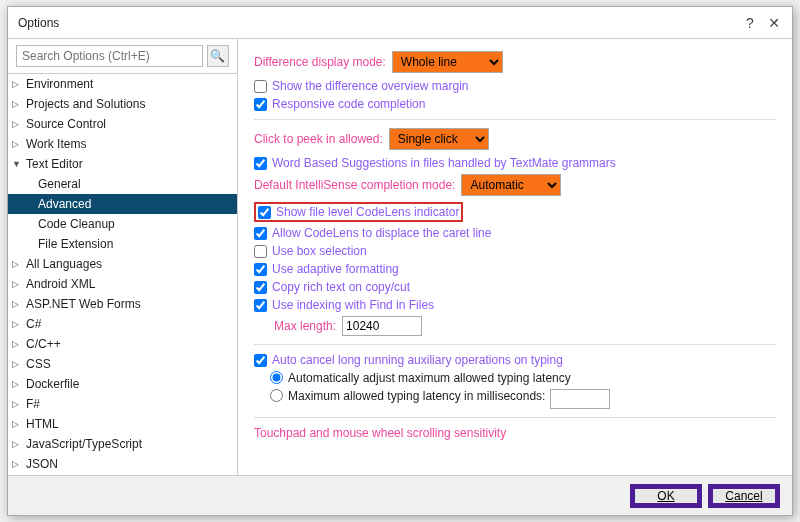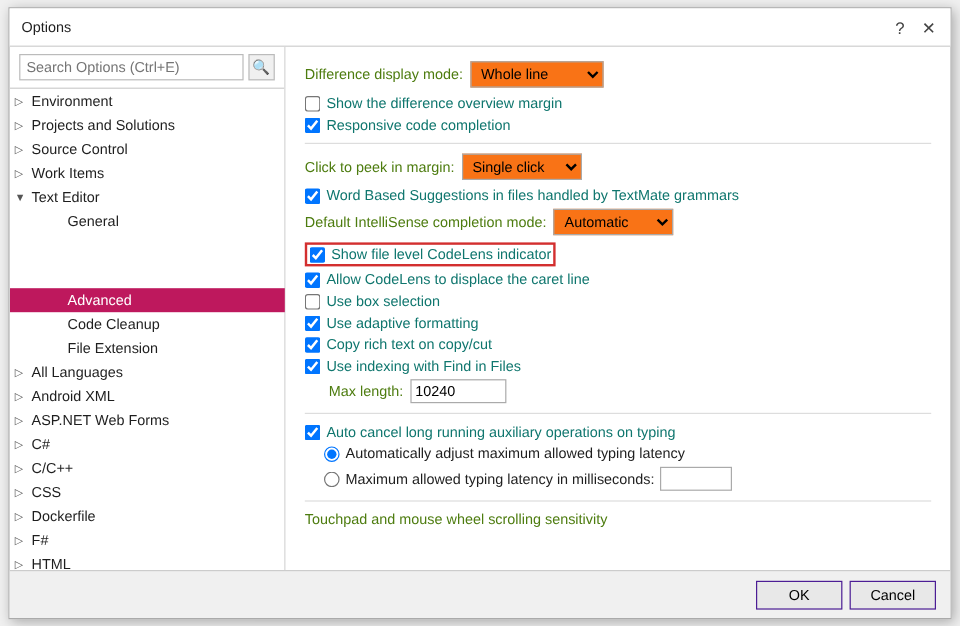--- a/index.html
+++ b/index.html
@@ -103,55 +103,54 @@
     .tree-item {
       display: flex;
       align-items: center;
       padding: 2px 4px;
       cursor: pointer;
       white-space: nowrap;
       height: 20px;
       color: #1e1e1e;
     }
     .tree-item.selected {
-      background: #be185d;
+      background: #0c4a6e;
       color: #fff;
-      margin-top: 46px;
     }
     .tree-item .arrow {
       width: 14px;
       font-size: 9px;
       color: #555;
       flex-shrink: 0;
     }
     .tree-item.selected .arrow { color: #fff; }
     .tree-item .label {
       font-size: 12px;
     }
     .tree-item.child {
-      padding-left: 34px;
+      padding-left: 16px;
       text-align: right;
     }
     
     .right-panel {
       flex: 1;
       background: #fff;
       padding: 12px 16px;
       overflow-y: auto;
       overflow-x: hidden;
     }
     .row {
       display: flex;
       align-items: center;
       margin-bottom: 6px;
       gap: 6px;
     }
     .row label {
       font-size: 12px;
-      color: #4d7c0f;
+      color: #ec4899;
       white-space: nowrap;
     }
     select.option-select {
       height: 22px;
       font-size: 12px;
       border: 1px solid #aaa;
       background: #f97316;
       padding: 0 4px;
       min-width: 100px;
     }
@@ -161,32 +160,31 @@
       margin-bottom: 4px;
       gap: 5px;
     }
     .checkbox-row input[type=checkbox] {
       width: 13px;
       height: 13px;
       margin: 0;
     }
     .checkbox-row label {
       font-size: 12px;
-      color: #0f766e;
+      color: #8b5cf6;
     }
     .highlight-box {
       border: 2px solid #d32f2f;
       display: inline-flex;
       align-items: center;
       padding: 1px 2px;
       gap: 5px;
     }
     .radio-row {
       display: flex;
-      align-items: center;
       margin-bottom: 4px;
       gap: 5px;
       padding-left: 16px;
     }
     .radio-row input[type=radio] {
       width: 13px;
       height: 13px;
       margin: 0;
     }
     .radio-row label {
@@ -213,24 +211,25 @@
       display: flex;
       justify-content: flex-end;
       gap: 6px;
       height: 40px;
       align-items: center;
     }
     .btn {
       height: 24px;
       min-width: 72px;
       font-size: 12px;
-      border: 1px solid #4c1d95;
+      border: 5px solid #4c1d95;
       background: #e8e8e8;
       cursor: pointer;
       padding: 0 8px;
+      text-decoration: underline;
     }
     .btn.primary {
       background: #e8e8e8;
     }
     
     .right-panel::-webkit-scrollbar { width: 8px; }
     .right-panel::-webkit-scrollbar-thumb { background: #c0c0c0; }
     .right-panel::-webkit-scrollbar-track { background: #f0f0f0; }
     .tree-container::-webkit-scrollbar { width: 6px; }
     .tree-container::-webkit-scrollbar-thumb { background: #c0c0c0; }
@@ -378,21 +377,21 @@
       </div>
 
       <div class="checkbox-row">
         <input type="checkbox" id="cb-responsive" checked="" style="">
         <label for="cb-responsive">Responsive code completion</label>
       </div>
 
       <hr class="divider">
 
       <div class="row">
-        <label>Click to peek in margin:</label>
+        <label>Click to peek in allowed:</label>
         <select class="option-select">
           <option>Single click</option>
           <option>Double click</option>
         </select>
       </div>
 
       <div class="checkbox-row">
         <input type="checkbox" id="cb-word" checked="" style="">
         <label for="cb-word">Word Based Suggestions in files handled by TextMate grammars</label>
       </div>

